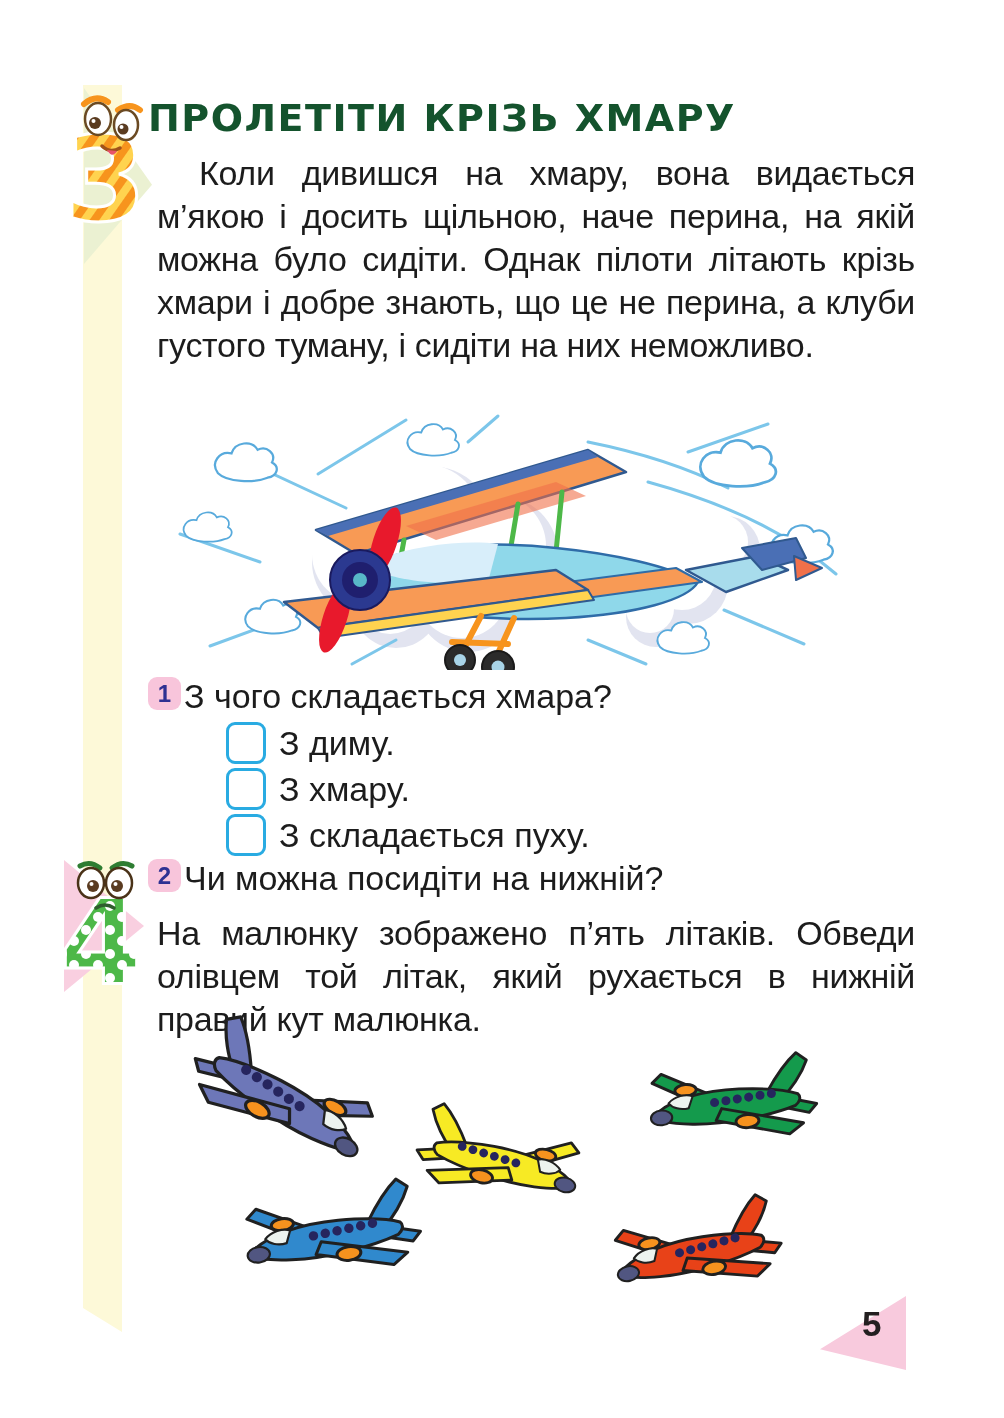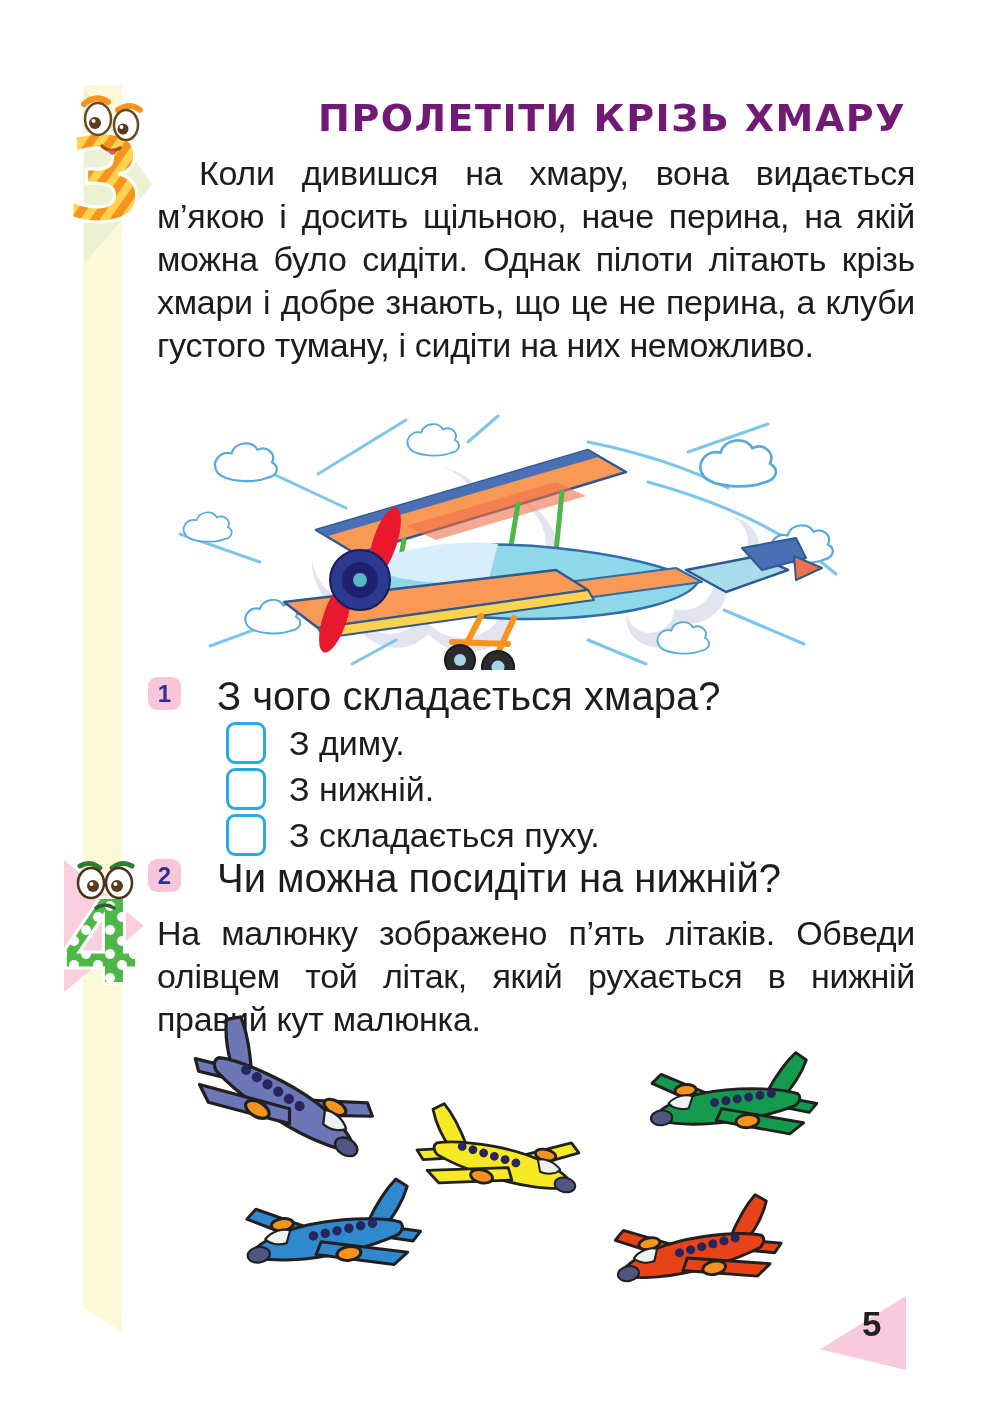--- a/index.html
+++ b/index.html
@@ -10,38 +10,38 @@
   
   .side-band{position:absolute;left:83px;top:85px;width:39px;height:1247px;background:#fdf9d8;
     clip-path:polygon(0 0,100% 0,100% 100%,0 calc(100% - 24px));}
   .tri-green{position:absolute;left:84px;top:88px;width:68px;height:176px;background:#ebf1d2;
     clip-path:polygon(0 0,100% 55%,0 100%);}
   .tri-pink{position:absolute;left:64px;top:860px;width:80px;height:132px;background:#f9cfe0;
     clip-path:polygon(0 0,100% 50%,0 100%);}
   .num-svg{position:absolute;}
   
   .title{
-    position:absolute;left:148px;top:96px;width:758px;text-align:right;
+    position:absolute;left:148px;top:96px;width:758px;text-align:left;
     font-family:"DejaVu Sans",sans-serif;font-weight:bold;font-size:38px;letter-spacing:1.5px;
-    color:#701a75;
+    color:#14532d;
   }
   
   .para{
     position:absolute;left:157px;width:758px;font-size:34px;line-height:43px;
     letter-spacing:-0.3px;text-align:justify;
   }
   .para.indent{text-indent:42px;}
   
   .qblock{position:absolute;left:148px;width:758px;}
   .badge{
     position:absolute;left:0;top:1px;width:33px;height:33px;border-radius:9px;background:#f8c5db;
     color:#2e3192;font-weight:bold;font-size:24px;display:flex;align-items:center;justify-content:center;
   }
-  .qtext{margin-left:69px;font-size:40px;line-height:40px;}
-  .option-row{position:absolute;left:226px;display:flex;align-items:center;gap:23px;}
+  .qtext{margin-left:36px;font-size:34px;line-height:40px;}
+  .option-row{position:absolute;left:226px;display:flex;align-items:center;gap:13px;}
   .checkbox{width:34px;height:36px;border:3px solid #29abe2;border-radius:9px;background:#ffffff;flex:0 0 auto;}
   .option-label{font-size:34px;white-space:nowrap;}
   
   .main-illustration{position:absolute;left:168px;top:412px;width:672px;height:258px;}
   .planes-layer{position:absolute;left:0;top:0;width:1004px;height:1418px;pointer-events:none;}
   .planes-layer svg{pointer-events:auto;}
   
   .page-corner{position:absolute;left:820px;top:1296px;width:86px;height:74px;background:#f8cadd;
     clip-path:polygon(100% 0,100% 100%,0 72%);}
   .page-num{position:absolute;left:862px;top:1304px;font-weight:bold;font-size:35px;color:#231f20;}
@@ -202,21 +202,21 @@
   <div class="qblock" style="top:676px">
     <div class="badge">1</div>
     <div class="qtext">З чого складається хмара?</div>
   </div>
   <div class="option-row" style="top:722px">
     <div class="checkbox"></div>
     <div class="option-label">З диму.</div>
   </div>
   <div class="option-row" style="top:768px">
     <div class="checkbox"></div>
-    <div class="option-label">З нижній.</div>
+    <div class="option-label">З хмару.</div>
   </div>
   <div class="option-row" style="top:814px">
     <div class="checkbox"></div>
     <div class="option-label">З складається пуху.</div>
   </div>
 
   <div class="qblock" style="top:858px">
     <div class="badge">2</div>
     <div class="qtext">Чи можна посидіти на нижній?</div>
   </div>

